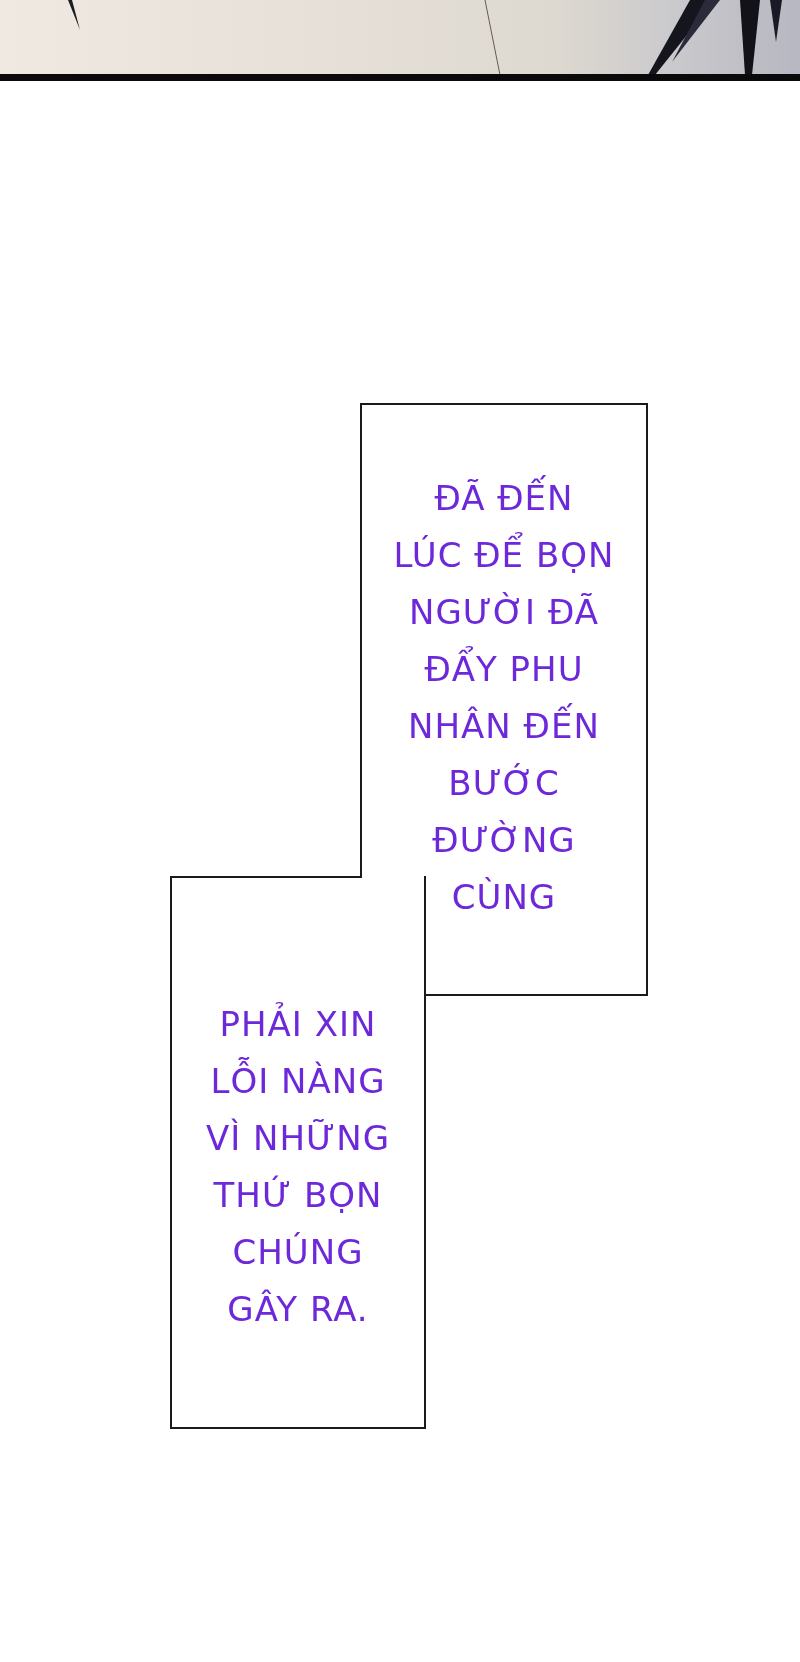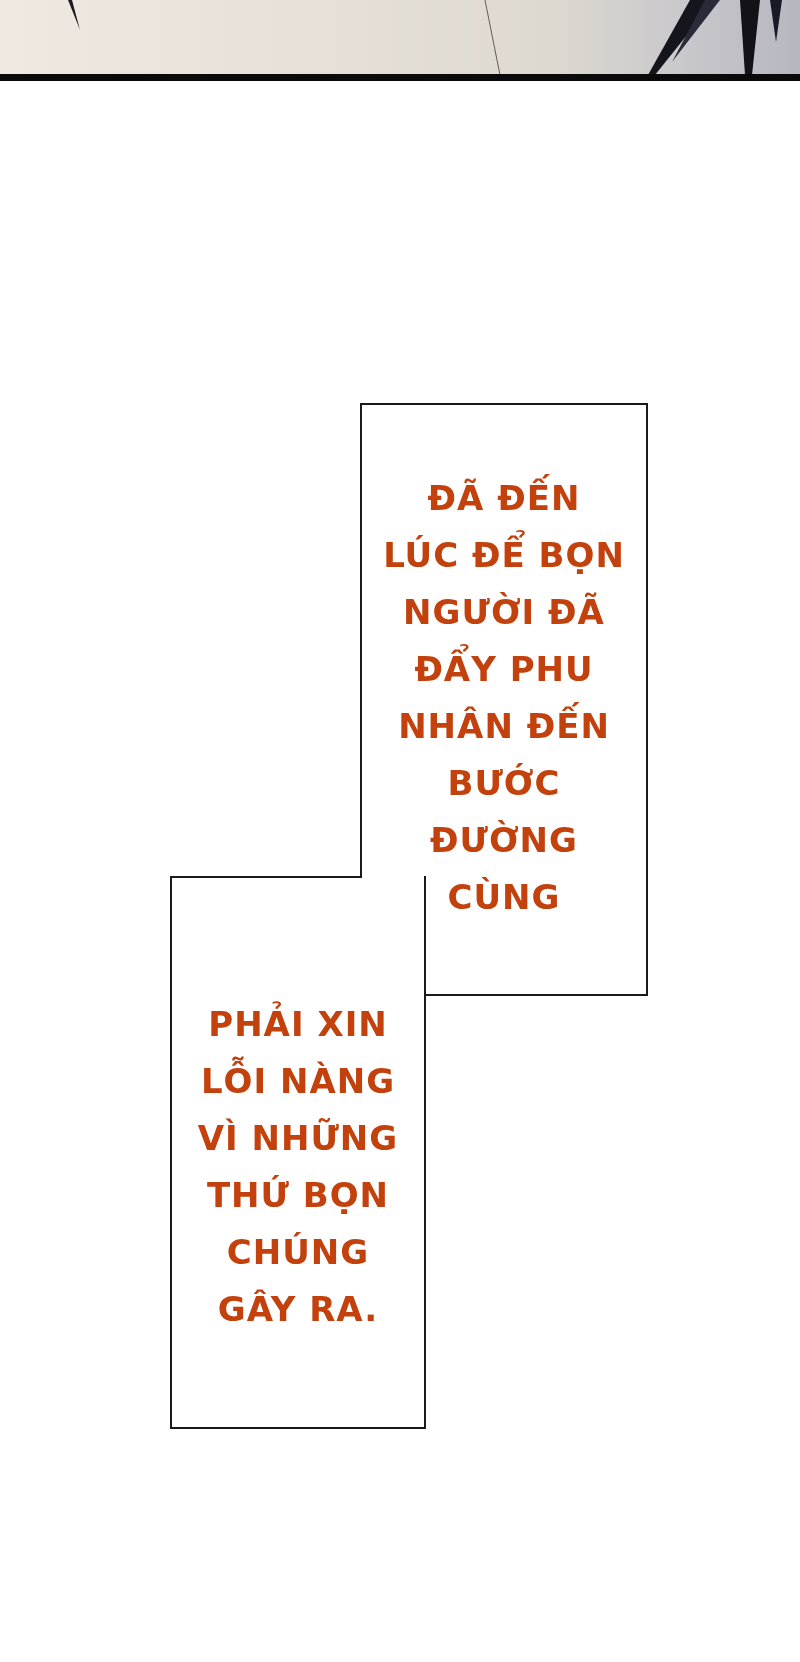--- a/index.html
+++ b/index.html
@@ -34,22 +34,22 @@
   .box-a-left-patch {
     position: absolute; left: 360px; top: 403px; width: 2px; height: 475px; background: #1a1a1a;
   }
   .box-b-top-patch {
     position: absolute; left: 170px; top: 876px; width: 192px; height: 2px; background: #1a1a1a;
   }
   .box-b-right-patch {
     position: absolute; left: 424px; top: 994px; width: 2px; height: 435px; background: #1a1a1a;
   }
   .caption {
-    position: absolute; text-align: center; color: #c2410c;
-    font-family: "DejaVu Sans", sans-serif; font-weight: bold;
+    position: absolute; text-align: center; color: #6d28d9;
+    font-family: "DejaVu Sans", sans-serif; font-weight: normal;
     font-size: 34px; line-height: 57px; letter-spacing: 1px;
     white-space: pre-line;
   }
   .caption-a { left: 362px; width: 284px; top: 470px; }
   .caption-b { left: 172px; width: 252px; top: 996px; }
 </style>
 </head>
 <body>
 
 <div class="top-panel">

